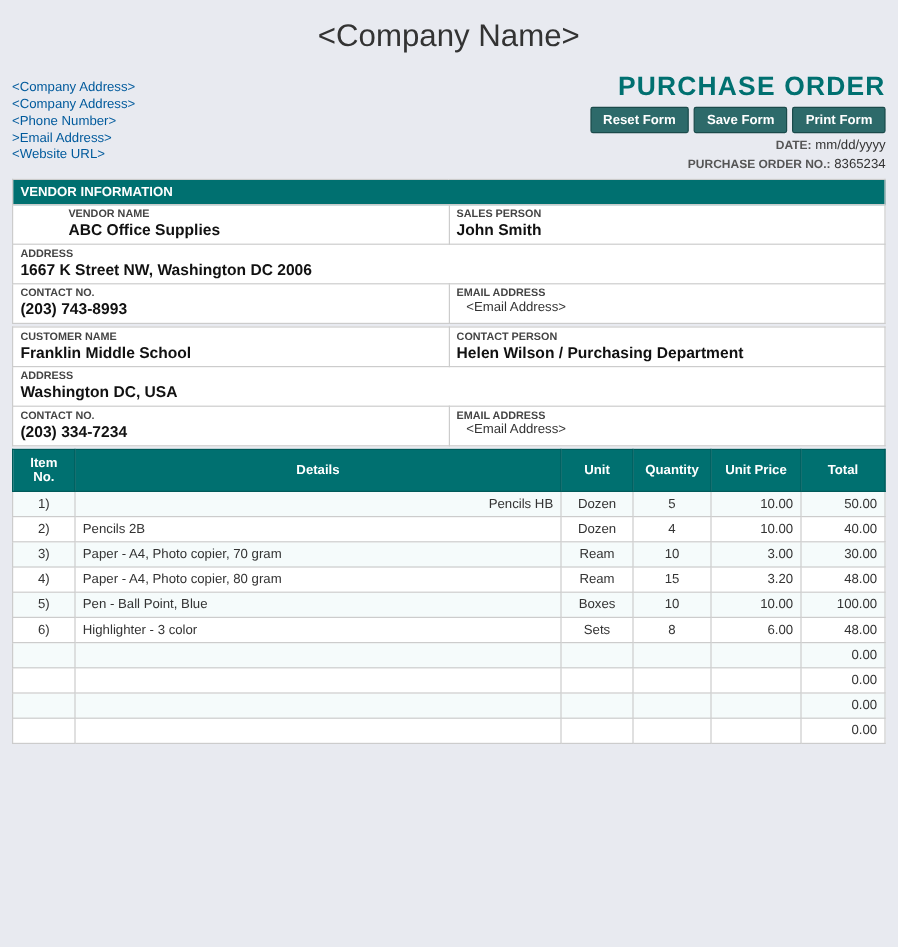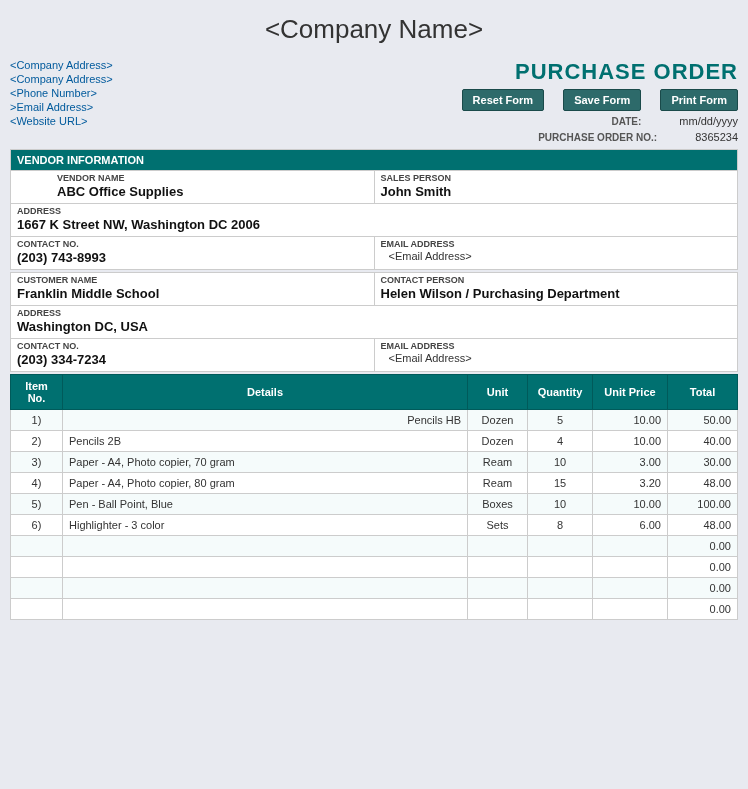--- a/index.html
+++ b/index.html
@@ -19,21 +19,21 @@
       text-align: center;
       font-size: 26px;
       font-weight: normal;
       color: #333;
       margin-bottom: 10px;
       padding: 4px 0;
     }
     .header-section {
       display: flex;
       justify-content: space-between;
-      align-items: flex-start;
+      align-items: center;
       margin-bottom: 6px;
     }
     .company-info {
       display: flex;
       flex-direction: column;
       gap: 2px;
       color: #005a9c;
       font-size: 11px;
     }
     .company-info span { color: #005a9c; }
@@ -45,21 +45,21 @@
       gap: 4px;
     }
     .po-title {
       font-size: 22px;
       font-weight: bold;
       color: #007070;
       letter-spacing: 1px;
     }
     .btn-group {
       display: flex;
-      gap: 19px;
+      gap: 4px;
       margin-left: 26px;
     }
     .btn {
       padding: 4px 10px;
       font-size: 11px;
       font-weight: bold;
       color: #fff;
       background: #2d6a6a;
       border: 1px solid #1a4a4a;
       cursor: pointer;
@@ -70,21 +70,20 @@
       color: #444;
       text-align: right;
     }
     .date-po .label {
       font-weight: bold;
       font-size: 10px;
       color: #555;
     }
     .date-po .value {
       color: #333;
-      margin-left: 35px;
     }
     .main-table {
       width: 100%;
       border-collapse: collapse;
       background: #fff;
     }
     .section-header {
       background: #007070;
       color: #fff;
       font-weight: bold;

